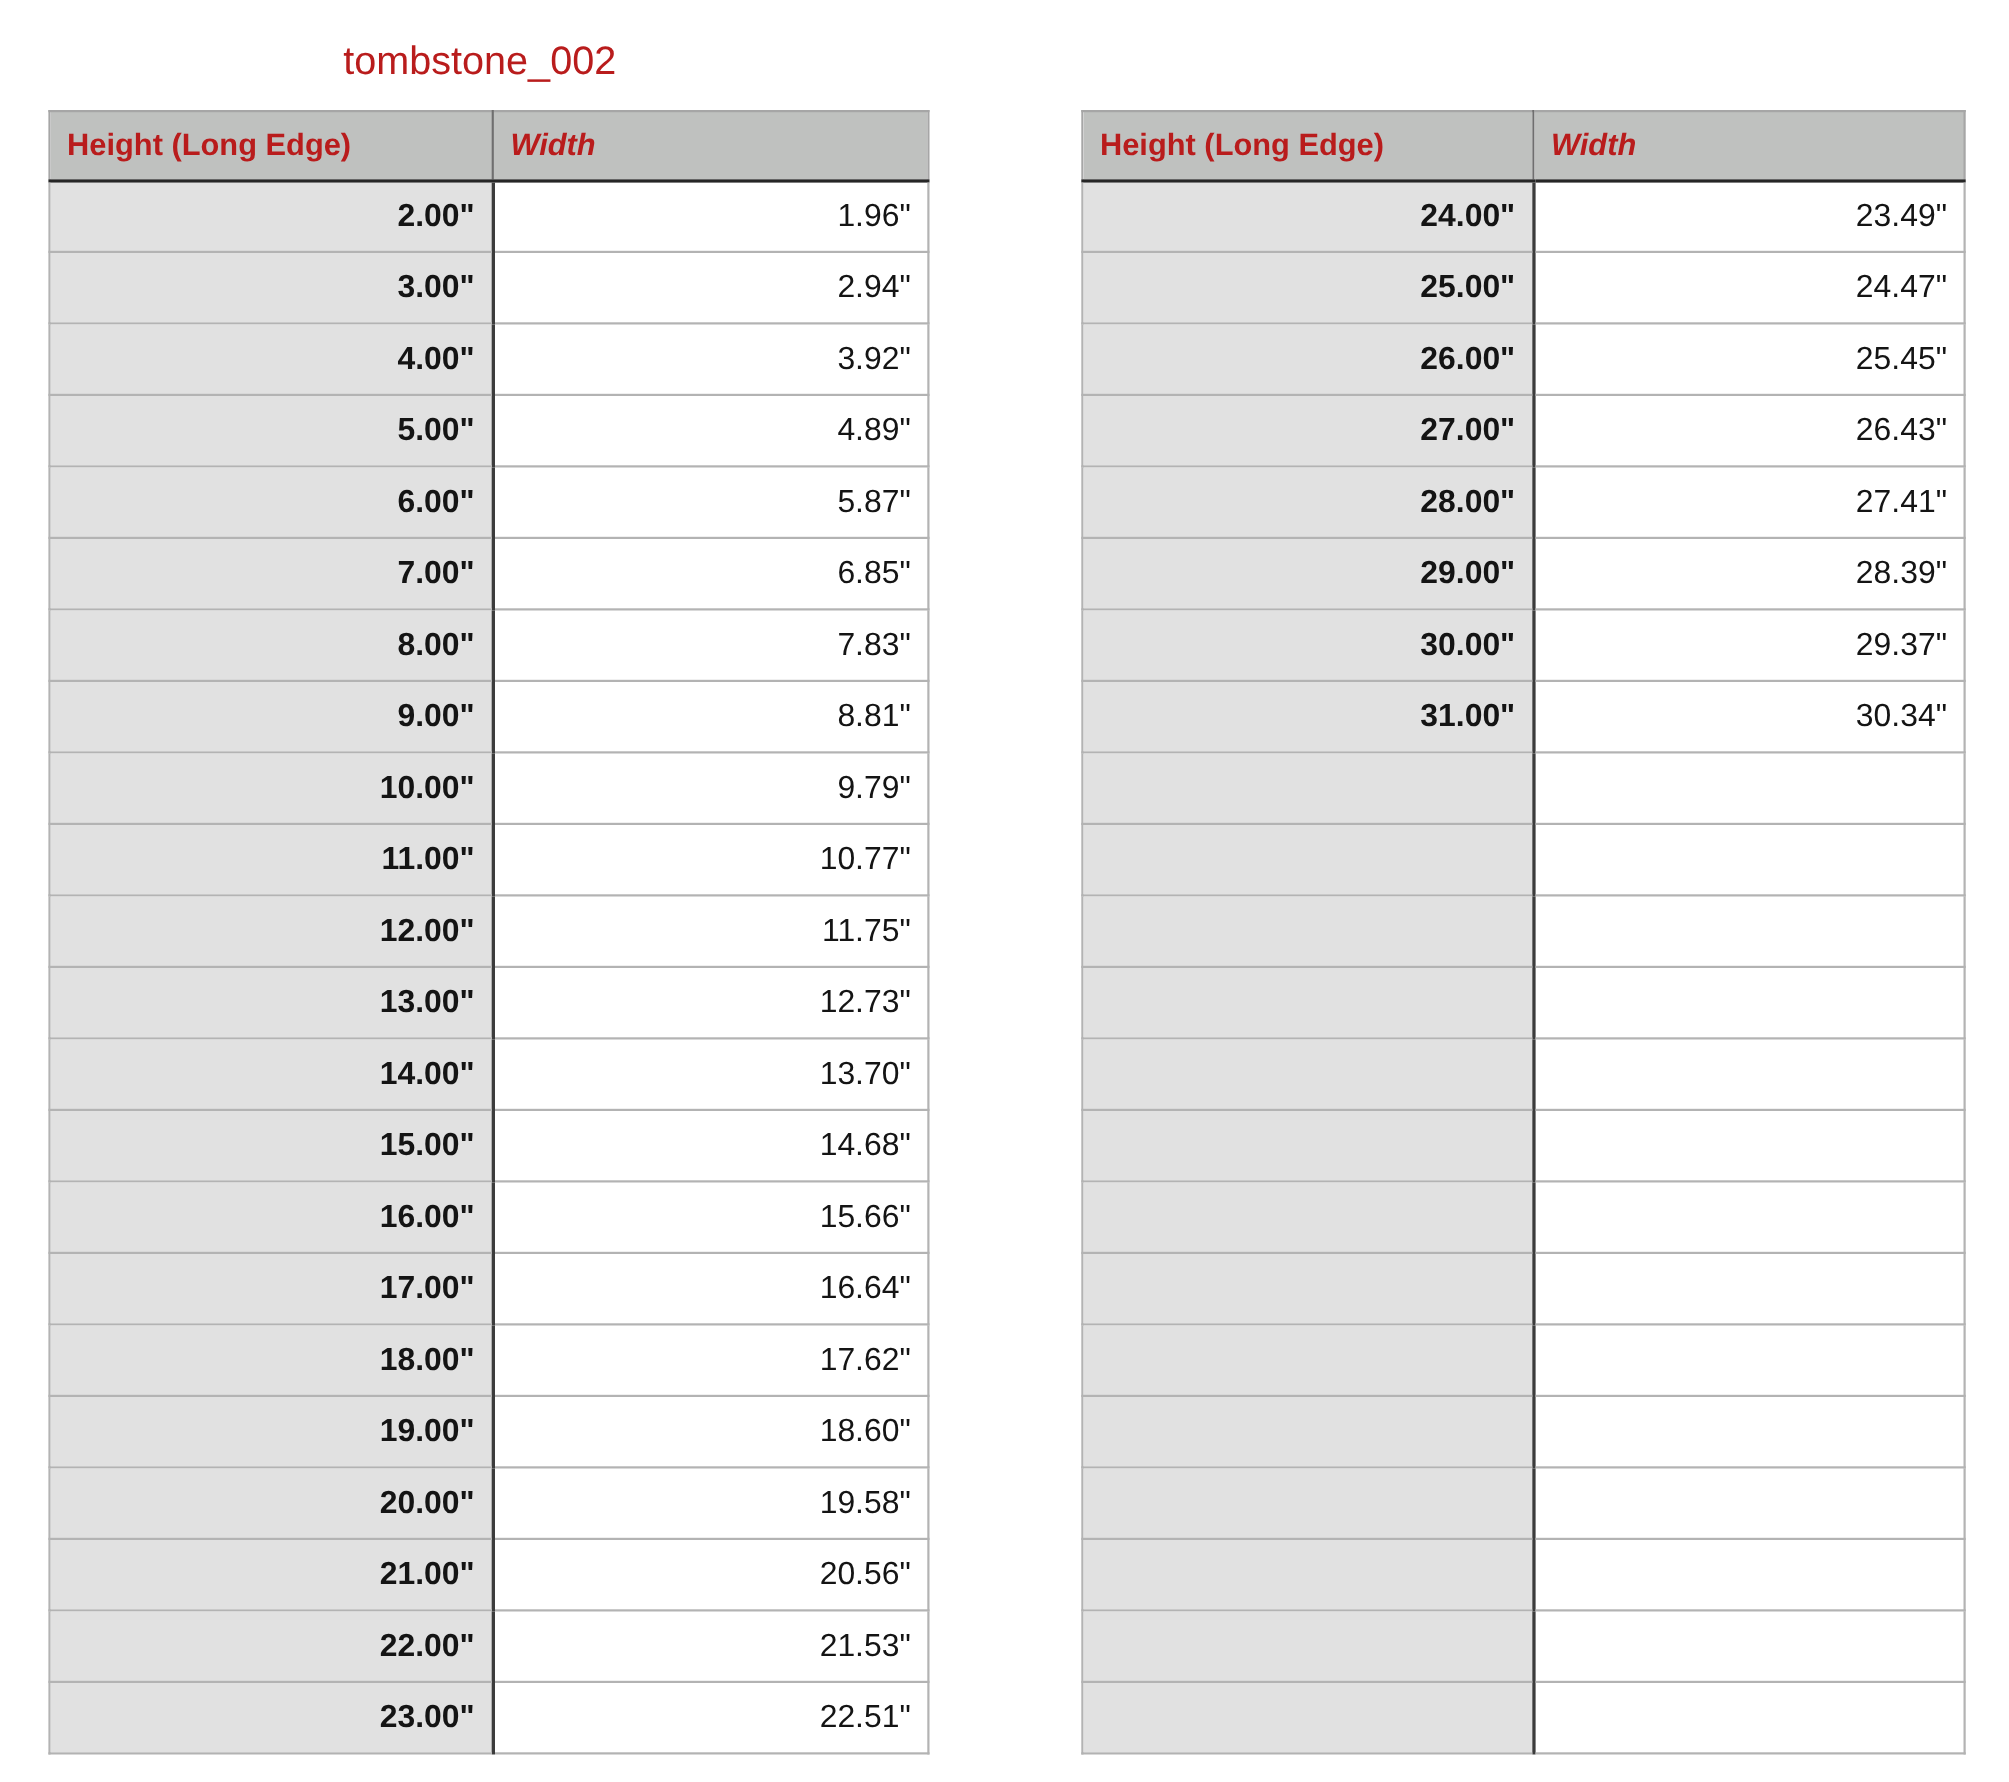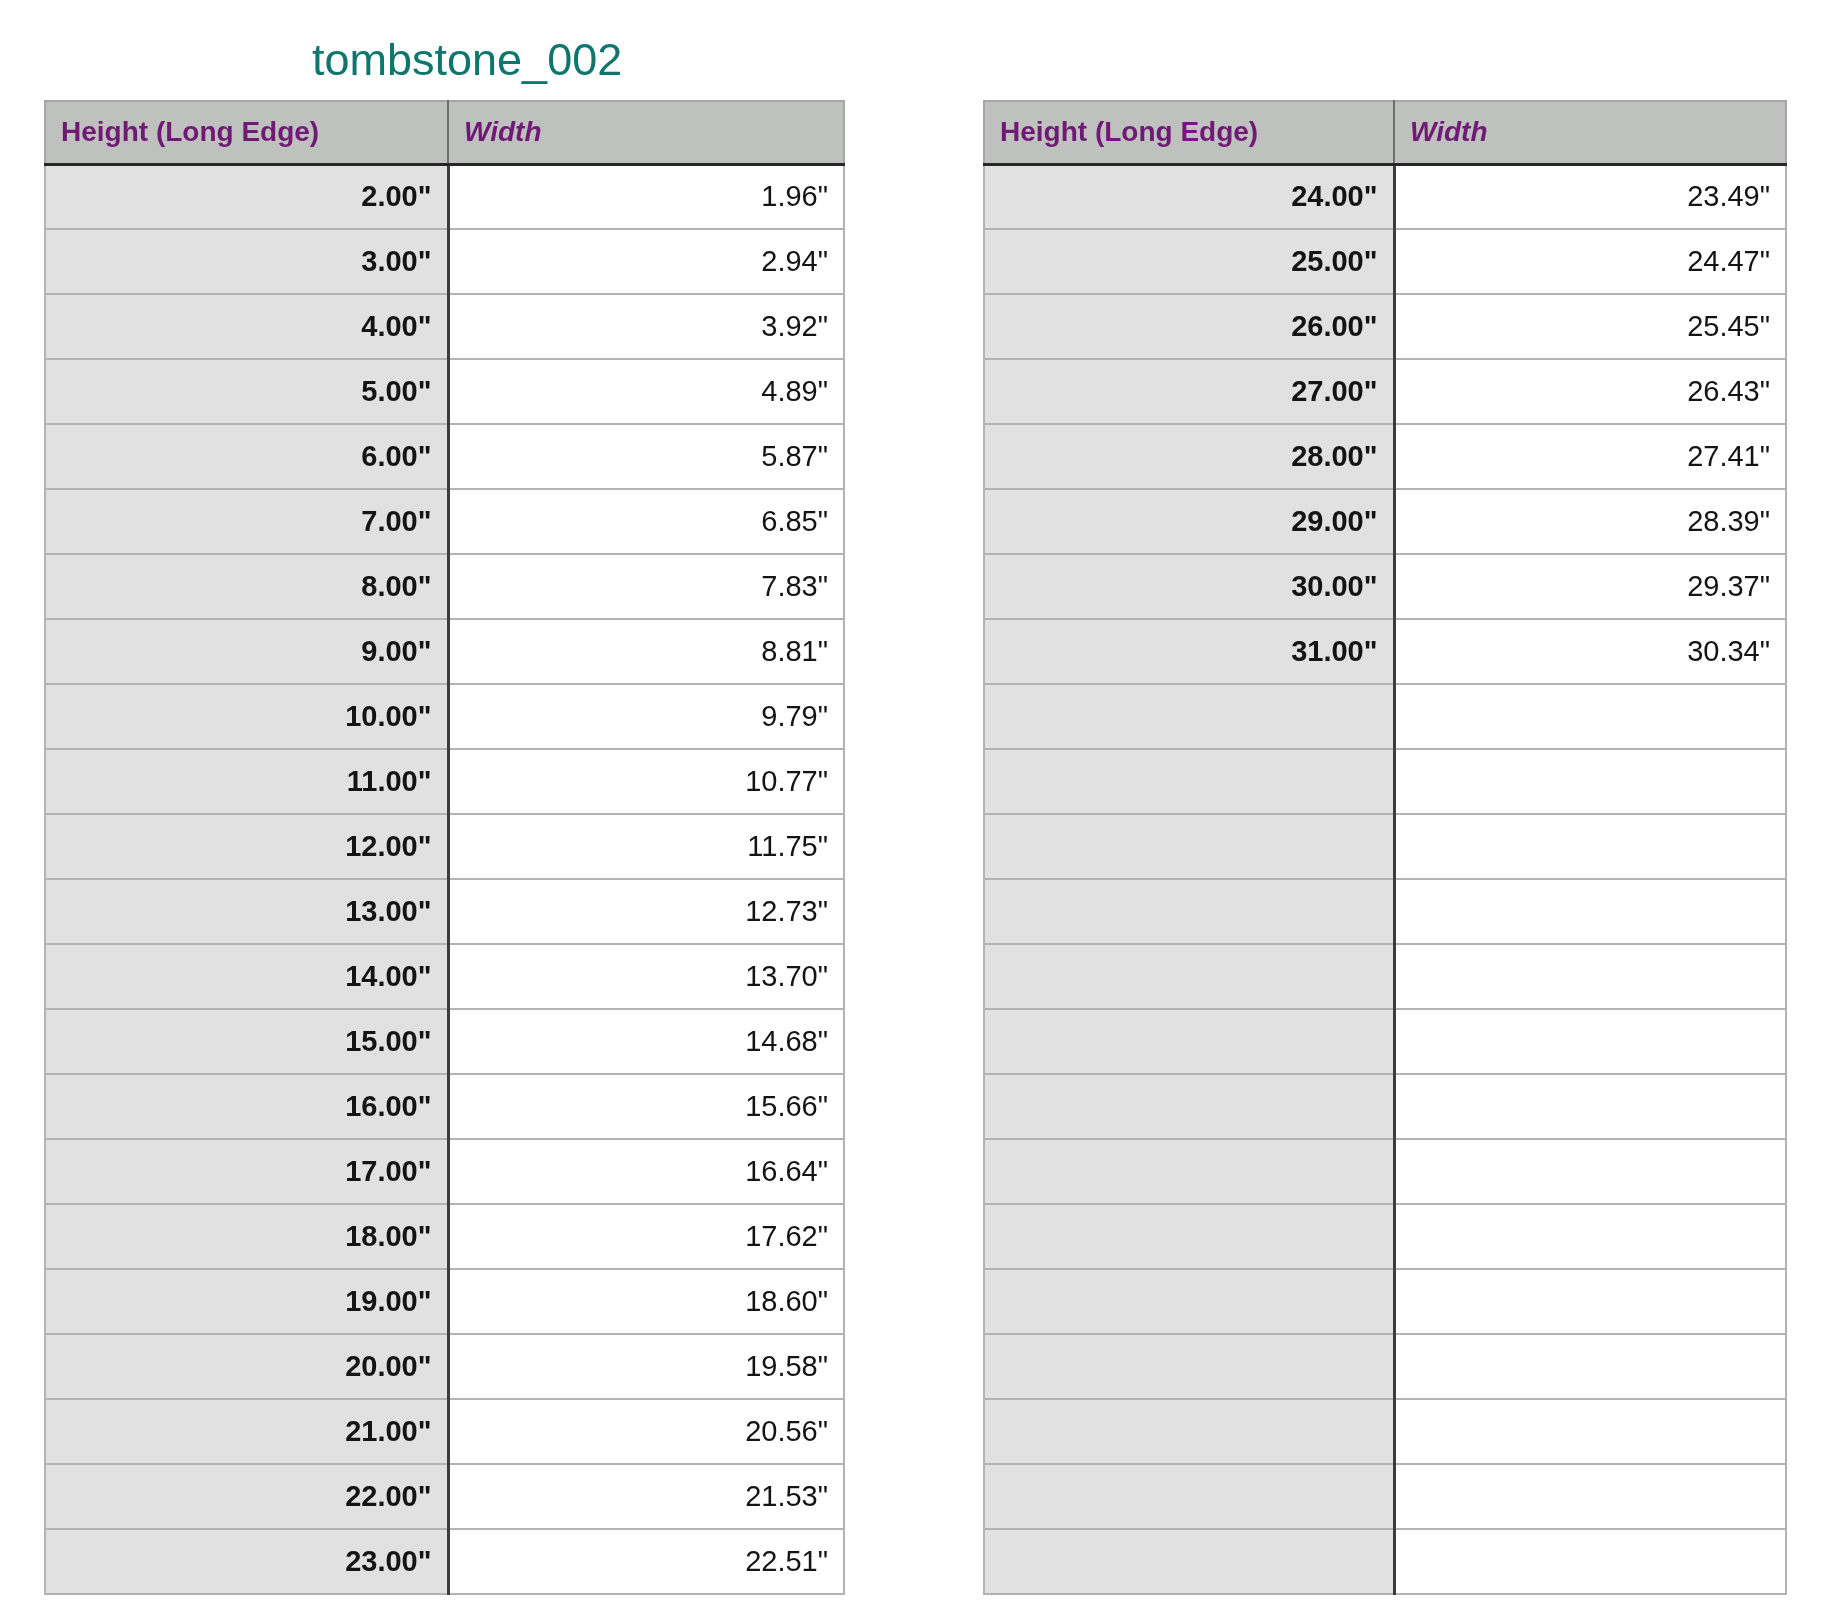--- a/index.html
+++ b/index.html
@@ -16,23 +16,23 @@
     height: 1620px;
     background: #ffffff;
     overflow: hidden;
     color: #141414;
   }
 
   .sheet-title {
     position: absolute;
     left: 312px;
     top: 34px;
-    font-size: 45px;
+    font-size: 36px;
     font-weight: 400;
-    color: #0f766e;
+    color: #b91c1c;
     white-space: nowrap;
   }
 
   table.size-table {
     position: absolute;
     top: 100px;
     border-collapse: collapse;
     table-layout: fixed;
   }
   table.size-table.pos-left  { left: 44px;  width: 799px; }
@@ -43,21 +43,21 @@
   table.pos-right col.c-h { width: 410px; }
   table.pos-right col.c-w { width: 392px; }
 
   th {
     height: 63px;
     background: #bfc1bf;
     font-size: 28px;
     font-weight: 700;
     text-align: left;
     padding: 0 8px 0 15px;
-    color: #701a75;
+    color: #b91c1c;
     border-top: 2px solid #a6a6a6;
     border-bottom: 3px solid #262626;
     vertical-align: middle;
     white-space: nowrap;
     overflow: hidden;
   }
   th.col-h {
     border-left: 2px solid #a6a6a6;
     border-right: 2px solid #6f6f6f;
   }

